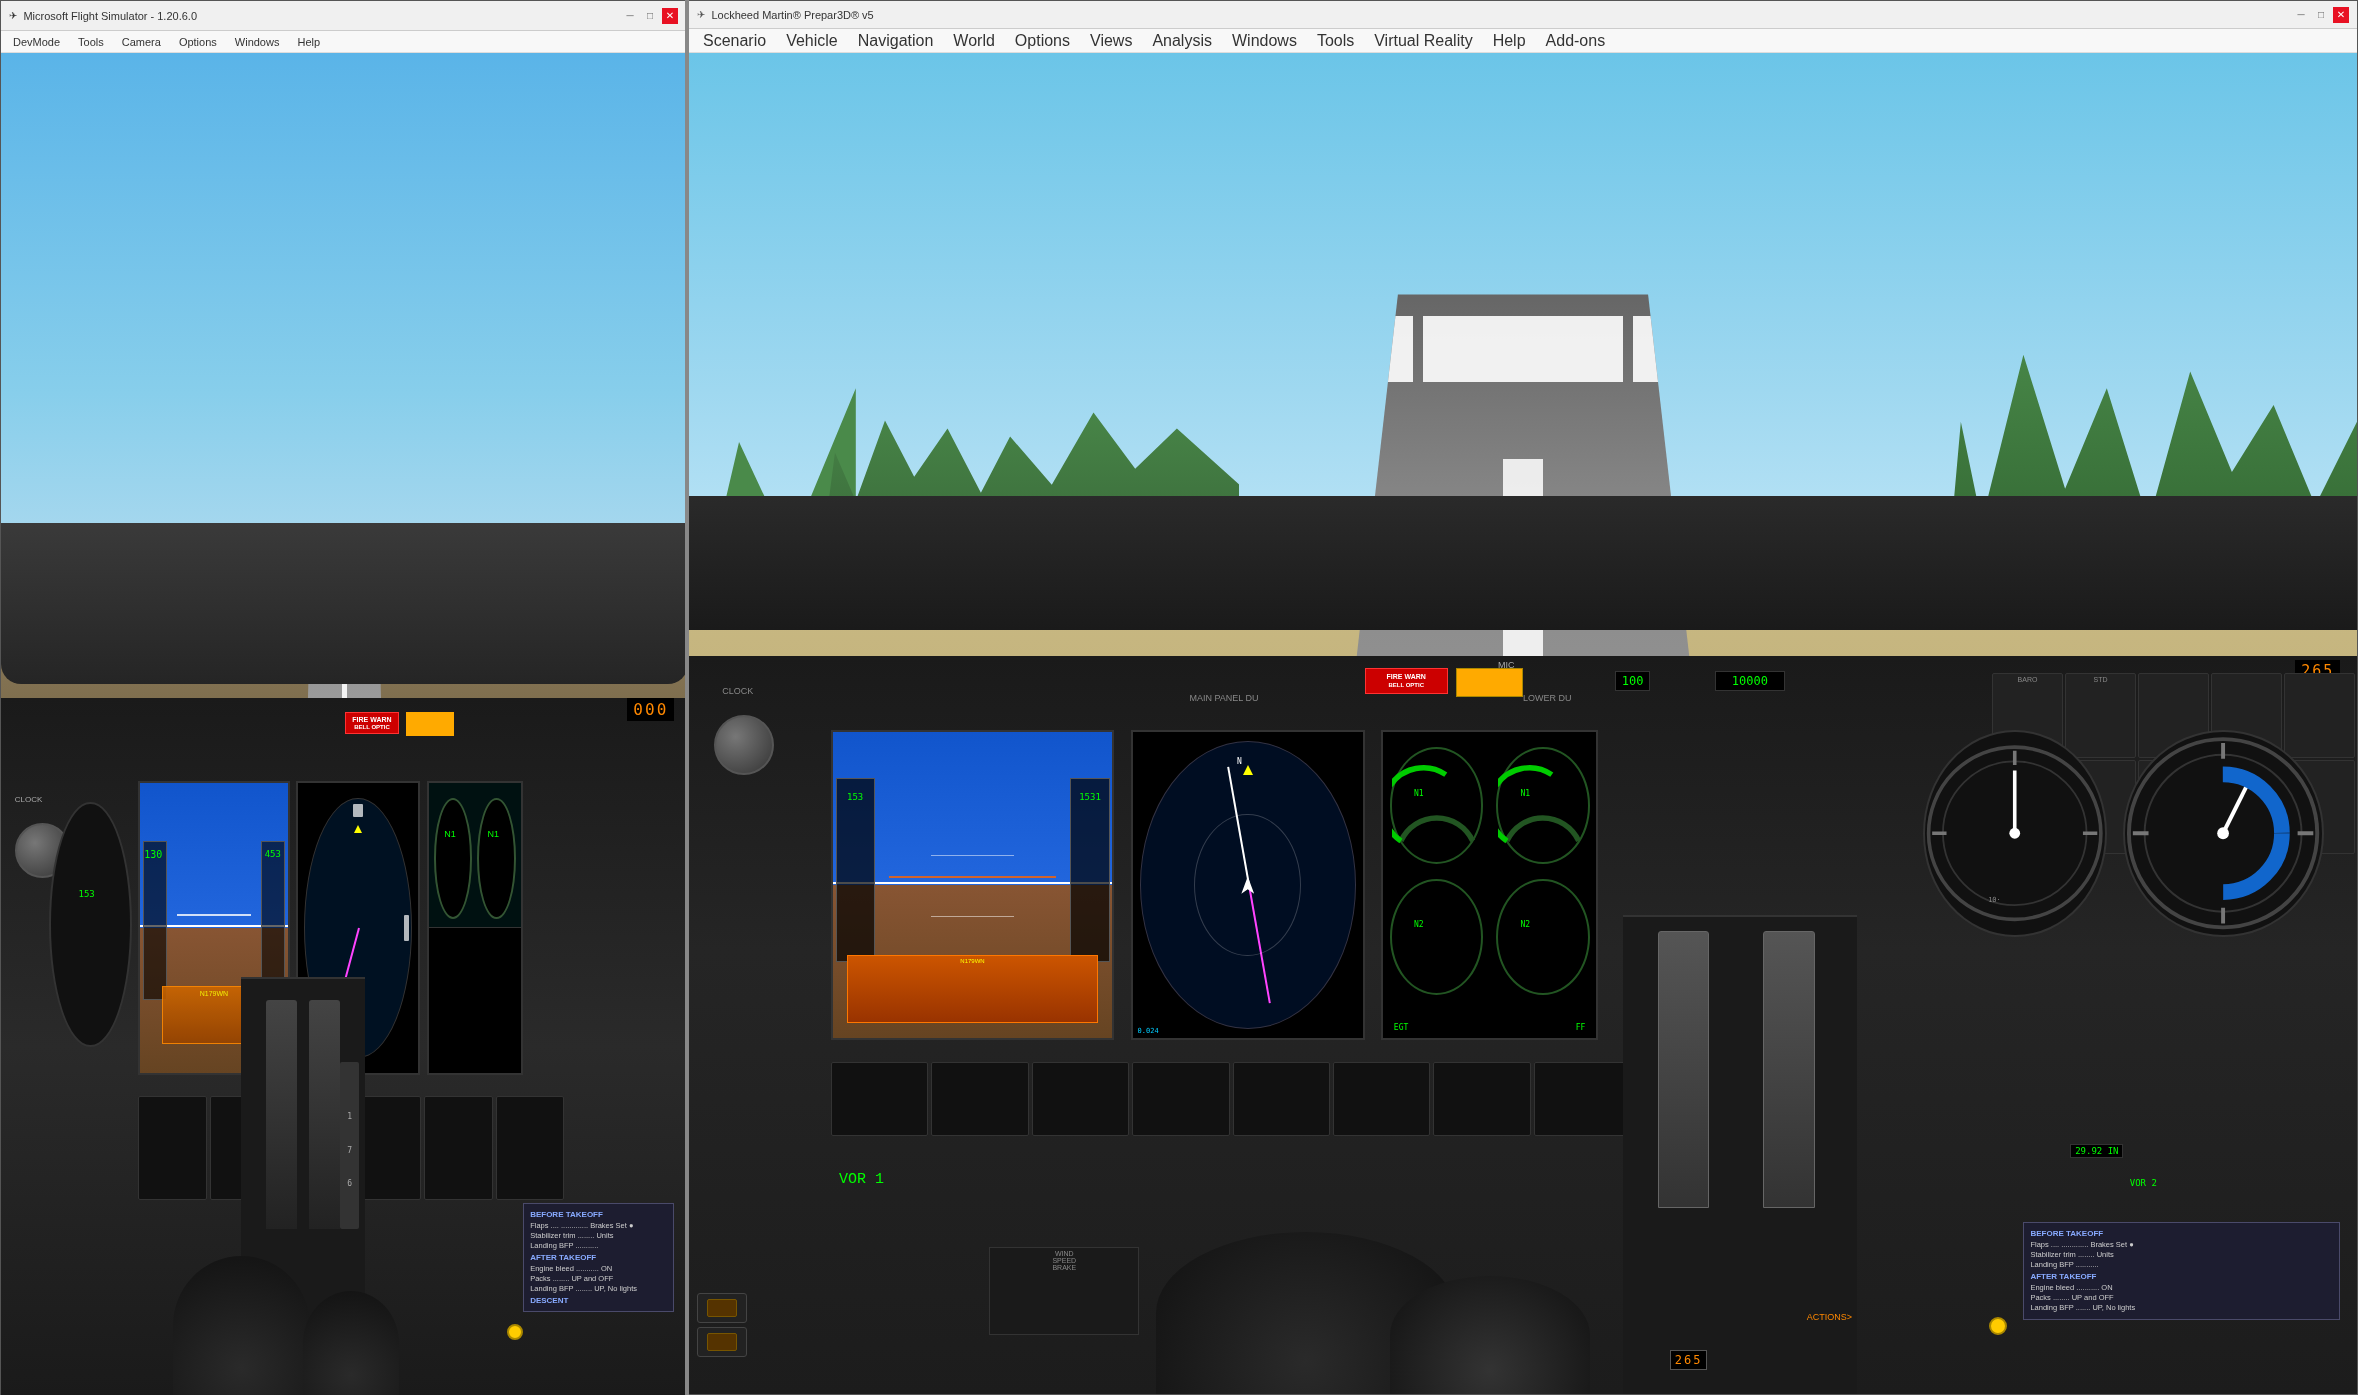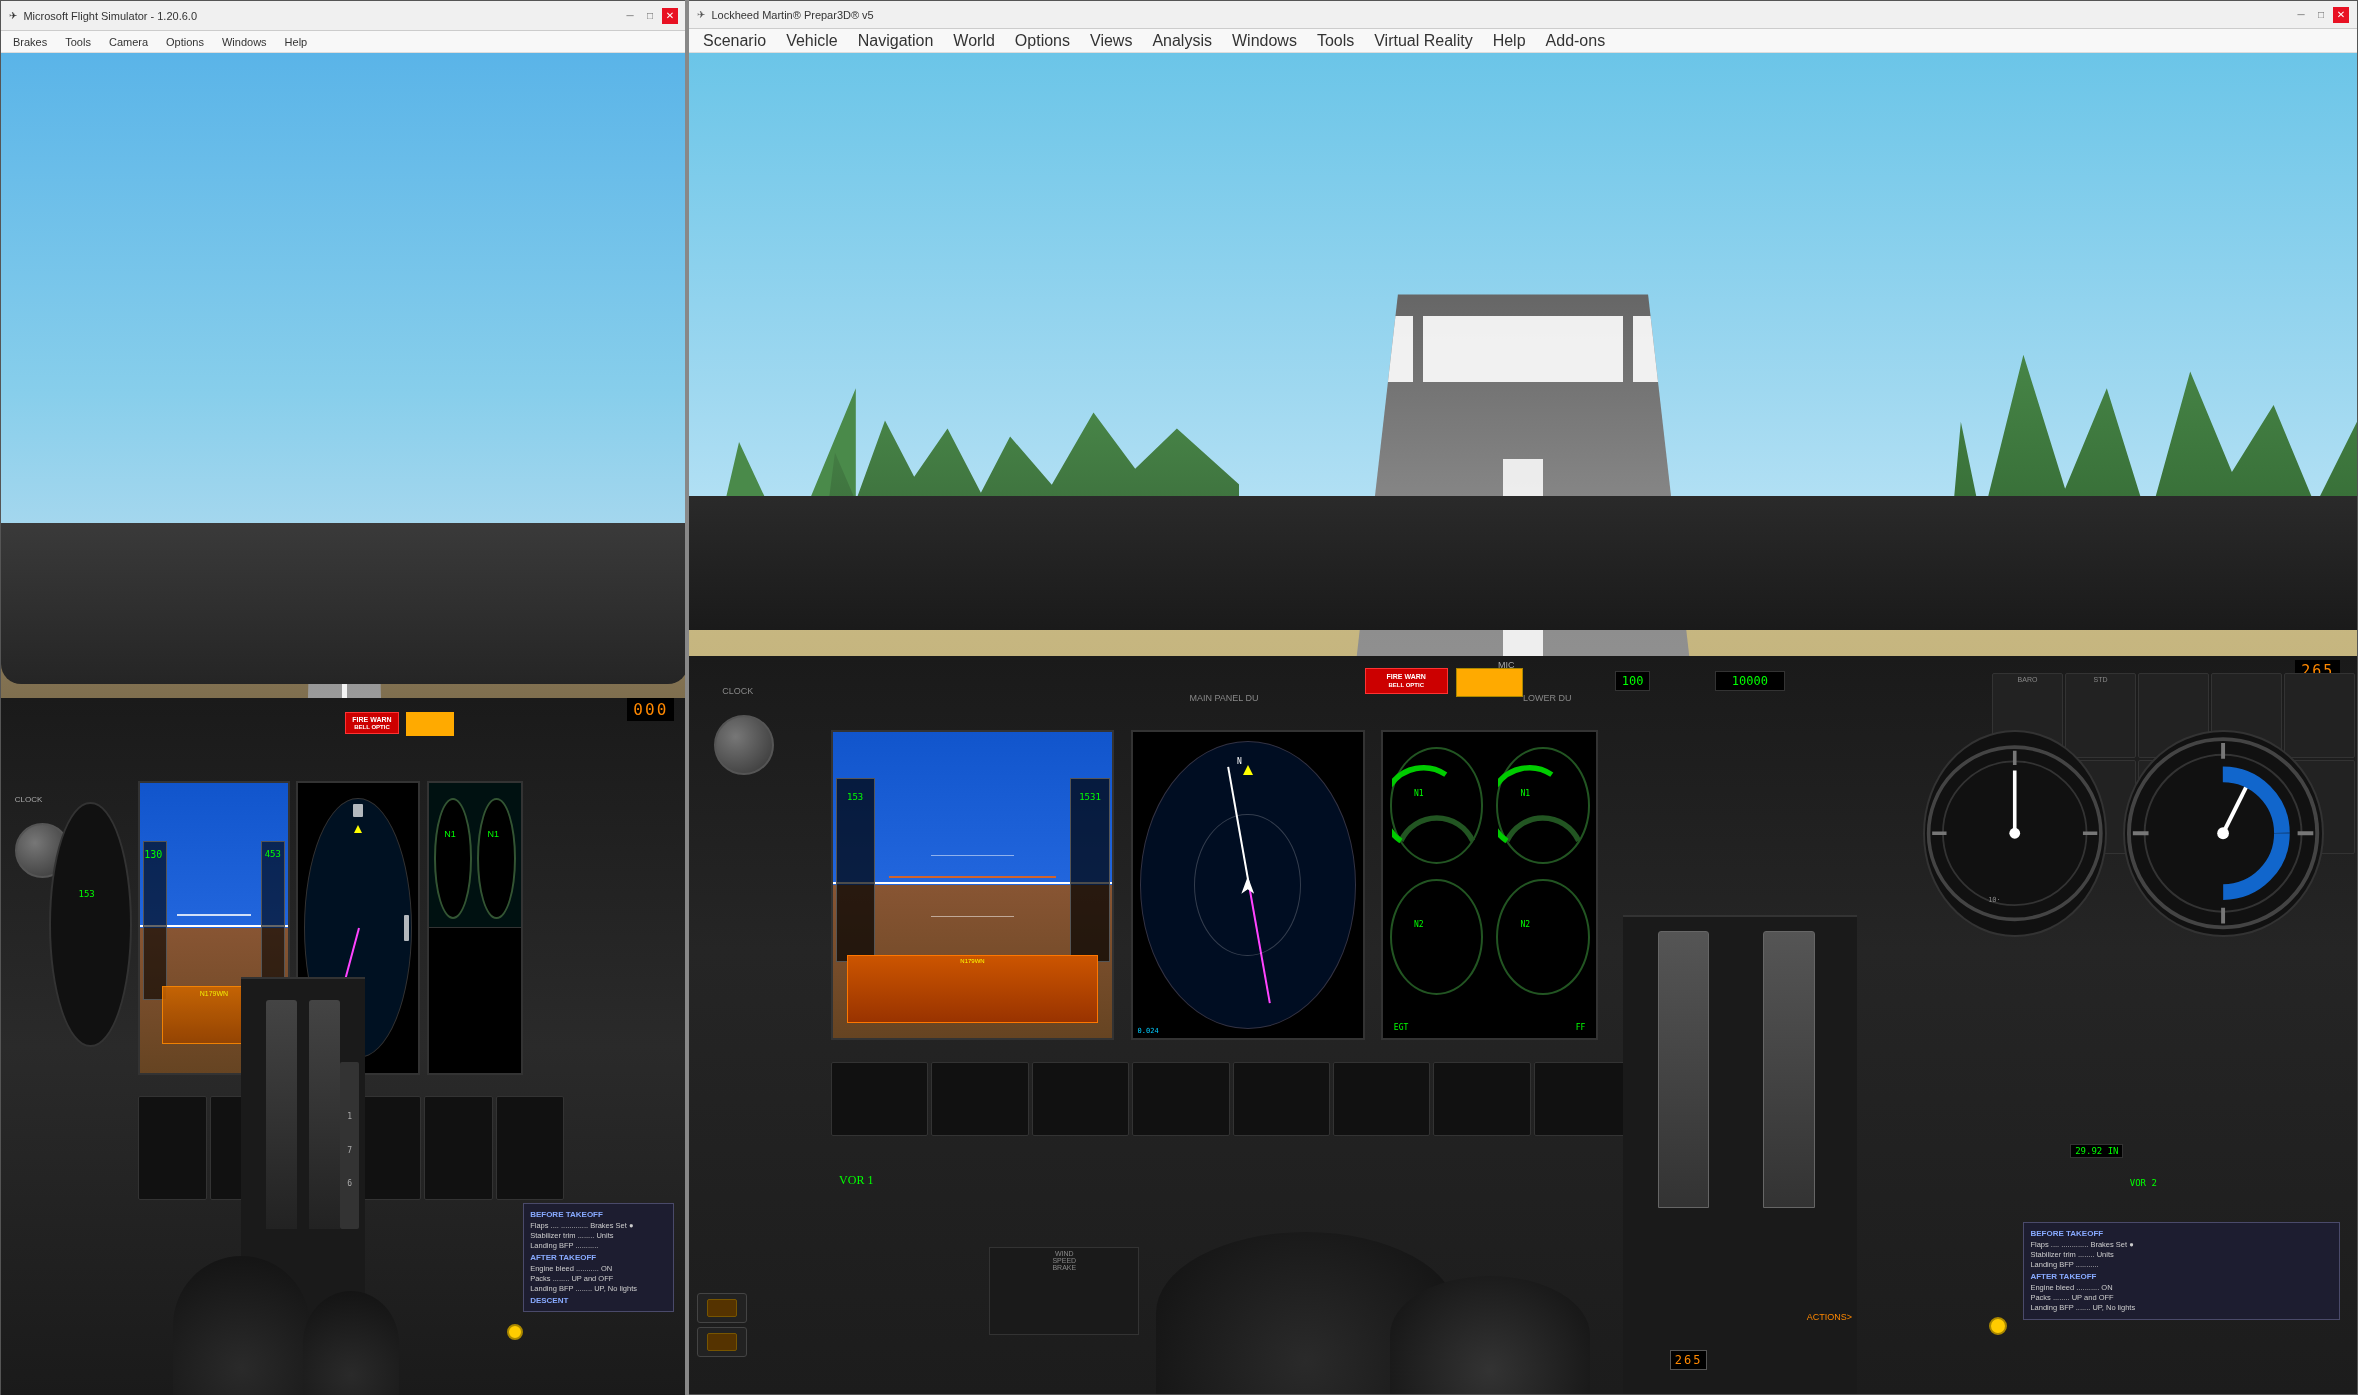--- a/index.html
+++ b/index.html
@@ -359,21 +359,21 @@
       <span>Microsoft Flight Simulator - 1.20.6.0</span>
     </div>
     <div class="window-controls">
       <button class="win-btn">─</button>
       <button class="win-btn">□</button>
       <button class="win-btn" style="background:#e81123; color:white; border-radius:0;">✕</button>
     </div>
   </div>
 
   <div class="menubar-left">
-    <span class="menu-item-left">Brakes</span>
+    <span class="menu-item-left">DevMode</span>
     <span class="menu-item-left">Tools</span>
     <span class="menu-item-left">Camera</span>
     <span class="menu-item-left">Options</span>
     <span class="menu-item-left">Windows</span>
     <span class="menu-item-left">Help</span>
     <span class="sdk-badge">SDK updates</span>
   </div>
 
   <div class="sim-viewport-left">
 
@@ -718,21 +718,21 @@
           <line x1="4" y1="50" x2="12" y2="50" stroke="#777" stroke-width="2"></line>
 
           <line x1="50" y1="50" x2="50" y2="15" stroke="#fff" stroke-width="2"></line>
           <circle cx="50" cy="50" r="3" fill="#fff"></circle>
         </svg>
         <div style="position:absolute; bottom:15%; left:35%; color:#888; font-size:7px; font-family:monospace;">10·</div>
       </div>
 
       <div style="position:absolute; bottom:32%; right:14%; background:#000; border:1px solid #333; padding:1px 4px; color:#00ff00; font-family:monospace; font-size:9px;text-align:center;">29.92 IN</div>
 
-      <div style="position:absolute; bottom:28%; left:9%; color:#00ff00; font-size:12px; font-family:Liberation Serif, serif;">VOR 1</div>
+      <div style="position:absolute; bottom:28%; left:9%; color:#00ff00; font-size:15px; font-family:Liberation Mono, monospace;">VOR 1</div>
       <div style="position:absolute; bottom:28%; right:12%; color:#00ff00; font-size:9px; font-family:monospace;">VOR 2</div>
 
       <div style="position:absolute; top:55%; left:8.5%; width:48%; height:10%; display:flex; gap:3px;">
         <div style="flex:1; background:#111; border:1px solid #333; border-radius:2px;"></div>
         <div style="flex:1; background:#111; border:1px solid #333; border-radius:2px;"></div>
         <div style="flex:1; background:#111; border:1px solid #333; border-radius:2px;"></div>
         <div style="flex:1; background:#111; border:1px solid #333; border-radius:2px;"></div>
         <div style="flex:1; background:#111; border:1px solid #333; border-radius:2px;"></div>
         <div style="flex:1; background:#111; border:1px solid #333; border-radius:2px;"></div>
         <div style="flex:1; background:#111; border:1px solid #333; border-radius:2px;"></div>

